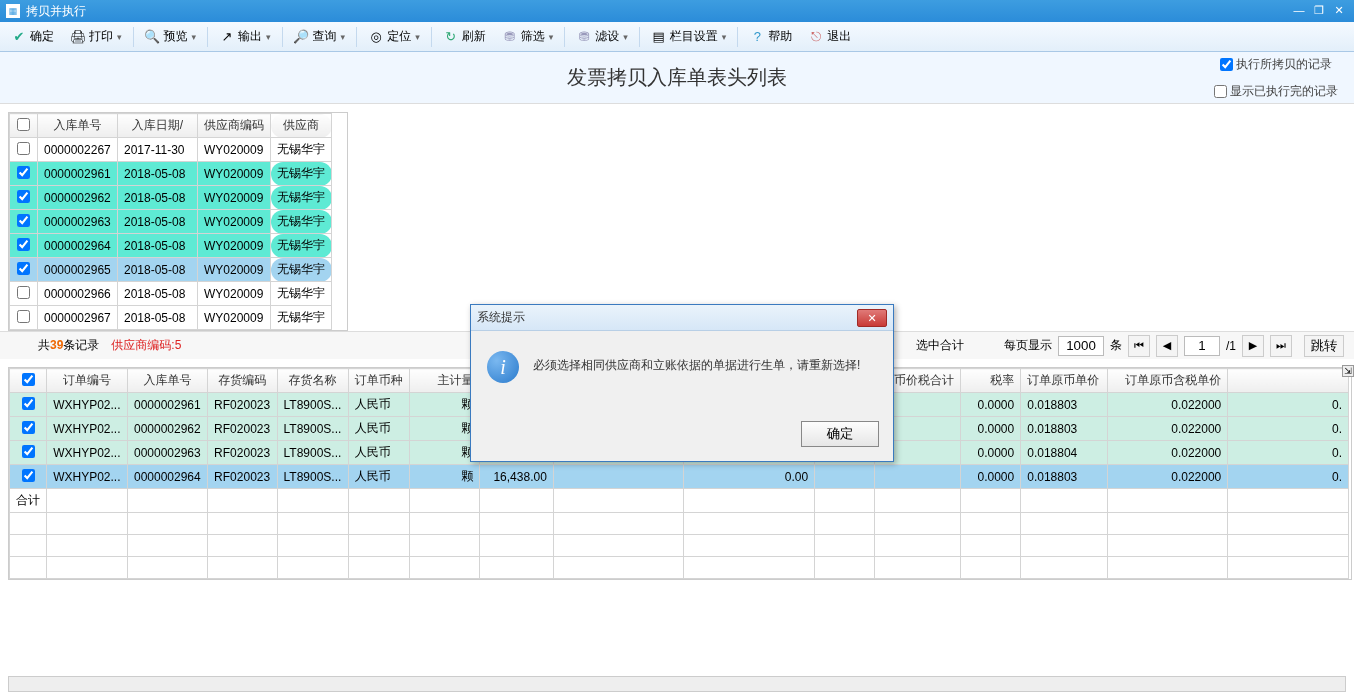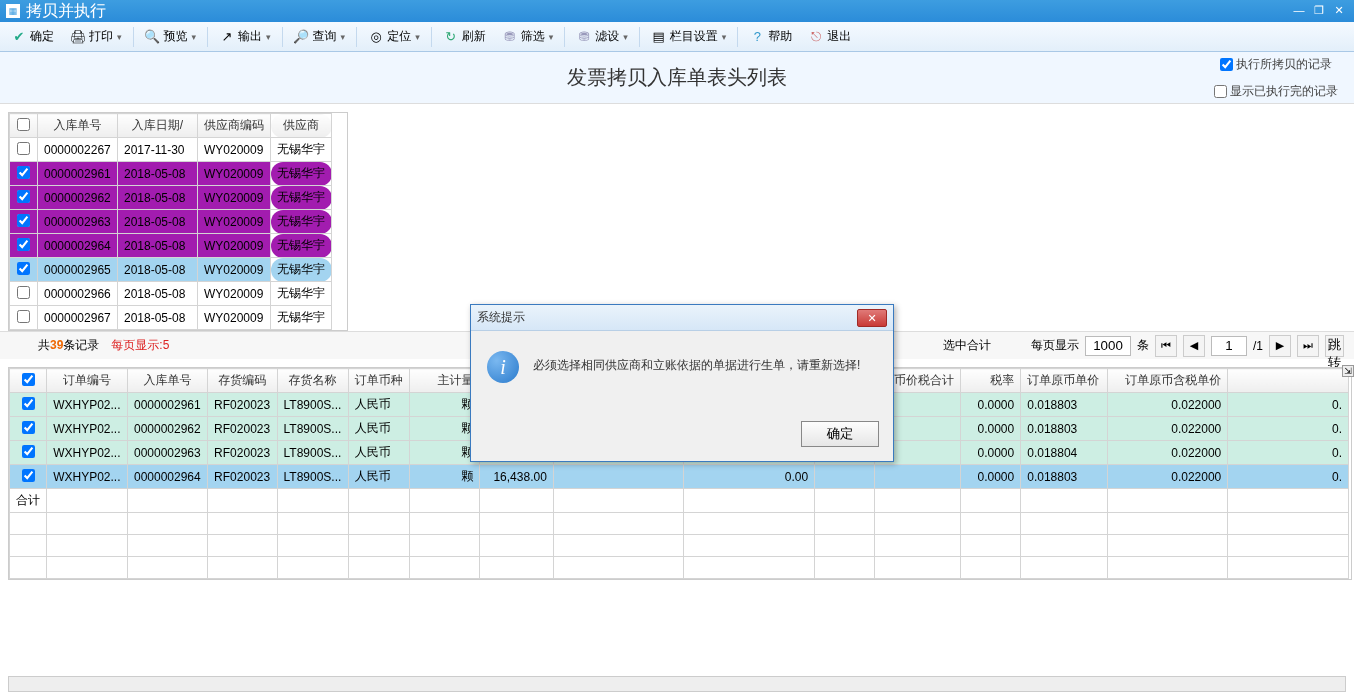--- a/index.html
+++ b/index.html
@@ -1,20 +1,20 @@
 <!DOCTYPE html>
 <html><head>
 <meta charset="utf-8">
 <style>
 * { box-sizing: border-box; margin: 0; padding: 0; }
 body { font-family: "Microsoft YaHei", SimSun, Arial, sans-serif; font-size: 12px; background: #fff; overflow: hidden; width: 1354px; height: 694px; position: relative; }
 
 .title-bar { background: linear-gradient(to bottom, #3d9de0, #2b8cd9); height: 22px; color: #fff; display: flex; align-items: center; padding: 0 6px; }
 .title-bar .t-icon { width: 14px; height: 14px; background: #fff; margin-right: 6px; display: inline-flex; align-items: center; justify-content: center; font-size: 9px; color: #3d9de0; }
-.title-bar .t-text { flex: 1; font-size: 16px; }
+.title-bar .t-text { flex: 1; font-size: 12px; }
 .title-bar .win-btn { width: 18px; height: 16px; margin-left: 2px; text-align: center; cursor: pointer; font-size: 11px; line-height: 14px; }
 
 .toolbar { background: linear-gradient(to bottom, #f5faff, #e3effa); border-bottom: 1px solid #a9c8e6; height: 30px; display: flex; align-items: center; padding: 0 4px; gap: 2px; }
 .tb-btn { display: flex; align-items: center; gap: 3px; padding: 2px 6px; cursor: pointer; border: 1px solid transparent; border-radius: 2px; }
 .tb-sep { width: 1px; height: 20px; background: #c4d9ee; margin: 0 2px; }
 .tb-ico { width: 16px; height: 16px; display: inline-flex; align-items: center; justify-content: center; font-size: 13px; }
 .tb-dd { font-size: 9px; color: #666; margin-left: 1px; }
 
 .page-header { background: #f0f7ff; padding: 12px 12px; display: flex; align-items: center; position: relative; border-bottom: 1px solid #ddd;}
 .page-title { flex: 1; text-align: center; font-size: 20px; color: #333; }
@@ -23,33 +23,33 @@
 
 .upper-grid { margin: 8px 8px 0 8px; border: 1px solid #ccc; }
 .grid-table { border-collapse: collapse; font-size: 12px; padding-left: 30px; }
 .grid-table th, .grid-table td { border: 1px solid #d4d4d4; padding: 3px 6px; text-align: left; height: 24px; white-space: nowrap; overflow: hidden; }
 .grid-table th { background: linear-gradient(to bottom, #fefefe, #eee); font-weight: normal; color: #333; text-align: center; }
 .grid-table .chk-col { width: 28px; text-align: center; }
 .grid-table .c1 { width: 80px; }
 .grid-table .c2 { width: 80px; }
 .grid-table .c3 { width: 64px; }
 .grid-table .c4 { width: 60px; border-radius: 12px; }
-tr.sel { background: #a21caf; }
+tr.sel { background: #5eead4; }
 tr.hl { background: #a3d4f0; }
 
 .status-row { display: flex; align-items: center; padding: 4px 10px; background: #f7f7f7; border-top: 1px solid #ddd; height: 28px; }
 .status-row .left-status { display: flex; gap: 12px; margin-left: 28px; }
 .status-row .cnt { color: #e60; font-weight: bold; }
 .status-row .selcnt { color: #d22; }
 .status-row .spacer { flex: 1; }
 .status-row .mid-lbl { margin-right: 40px; }
 .pager { display: flex; align-items: center; gap: 6px; }
 .pager input { width: 46px; height: 20px; border: 1px solid #bbb; text-align: center; }
 .pager .pbtn { width: 22px; height: 22px; border: 1px solid #ccc; background: #f4f4f4; cursor: pointer; display: inline-flex; align-items: center; justify-content: center; font-size: 11px; }
-.pager .jump { width: 19px; height: 22px; border: 1px solid #ccc; background: #f4f4f4; cursor: pointer; }
+.pager .jump { width: 40px; height: 22px; border: 1px solid #ccc; background: #f4f4f4; cursor: pointer; margin-left: 6px; }
 
 .lower-wrapper { margin: 8px 2px 0 8px; position: relative; }
 .lower-side-handle { position: absolute; right: -2px; top: -2px; width: 12px; height: 12px; border: 1px solid #999; background: #eee; font-size: 9px; text-align:center; line-height:10px; cursor:pointer; }
 .lower-grid { border: 1px solid #ccc; overflow-x: auto; }
 .lower-grid table { min-width: 1340px; }
 .lg th, .lg td { height: 24px; }
 .lg .chk-col{width:28px;text-align:center;}
 .lg .d1{width:64px;} .lg .d2{width:76px;} .lg .d3{width:62px;} .lg .d4{width:66px;} .lg .d5{width:56px;}
 .lg .d6{width:70px;text-align:right;} .lg .d7{width:64px;text-align:right;} .lg .d8{width:130px;text-align:right;}
 .lg .d9{width:130px;text-align:right;} .lg .d10{width:60px;} .lg .d11{width:60px;text-align:right;}
@@ -234,21 +234,21 @@
         </tr>
       </tbody>
     </table>
 </div>
 
 <div class="status-row">
   <div class="left-status">
     <span>
       <span>共</span><span class="cnt">39</span><span>条记录</span>
     </span>
-    <span class="selcnt">每页显示:5</span>
+    <span class="selcnt">供应商编码:5</span>
   </div>
   <div class="spacer"></div>
   <span class="mid-lbl">选中合计</span>
   <div class="pager">
     <span>每页显示</span>
     <input value="1000" style="">
     <span>条</span>
     <span class="pbtn">⏮</span>
     <span class="pbtn">◀</span>
     <input style="width: 36px;" value="1">

